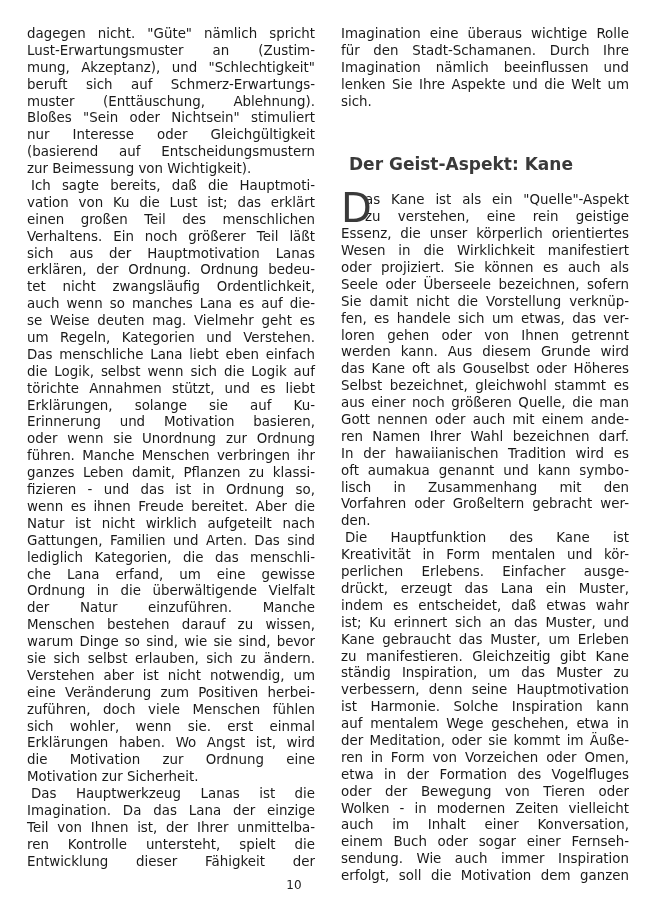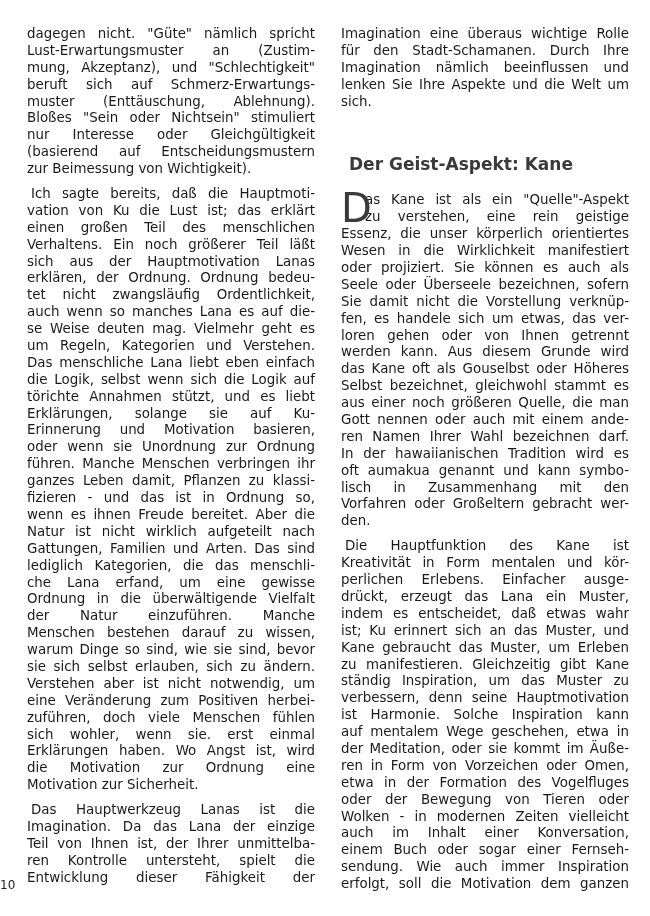--- a/index.html
+++ b/index.html
@@ -4,30 +4,30 @@
 <style>
   html, body { margin: 0; padding: 0; background: #ffffff; }
   body { width: 650px; height: 916px; position: relative; overflow: hidden;
          font-family: "DejaVu Sans", sans-serif; color: #1a1a1a; }
   .col { position: absolute; top: 26px; width: 288px; }
   .col-left { left: 27px; }
   .col-right { left: 341px; }
   .line { display: block; font-size: 13.4px; line-height: 16.9px; height: 16.9px;
           text-align: justify; text-align-last: justify; white-space: nowrap; overflow: visible; }
   .line.last { text-align-last: left; }
-  .line.indent { padding-left: 4px; margin-top: 8px; }
+  .line.indent { padding-left: 4px; }
   .heading { font-size: 17px; font-weight: bold; color: #3a3a3a; margin: 8px;
              height: 24px; line-height: 24px; }
   .spacer-a { height: 34px; }
   .spacer-b { height: 8px; }
   .dropcap-wrap { position: relative; }
   .dropcap { position: absolute; left: 0; top: -1px; font-size: 40px; line-height: 34px;
              color: #3a3a3a; font-family: "DejaVu Sans", sans-serif; font-weight: normal; }
   .cap-line { padding-left: 24px; }
-  .page-number { position: absolute; top: 878px; left: 0; width: 588px; text-align: left;
+  .page-number { position: absolute; top: 878px; left: 0; width: 588px; text-align: center;
                  font-size: 12px; color: #222; }
 </style>
 </head>
 <body>
 
 <div class="col col-left">
   <div id="lp0">
       <span class="line">dagegen nicht. "Güte" nämlich spricht</span>
       <span class="line">Lust-Erwartungsmuster an (Zustim-</span>
       <span class="line">mung, Akzeptanz), und "Schlechtigkeit"</span>

